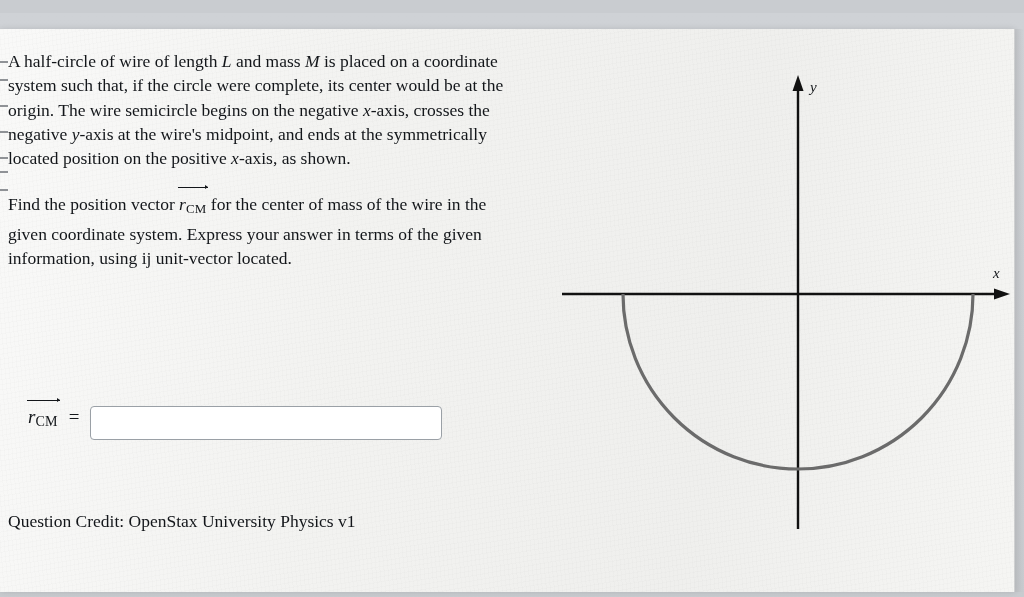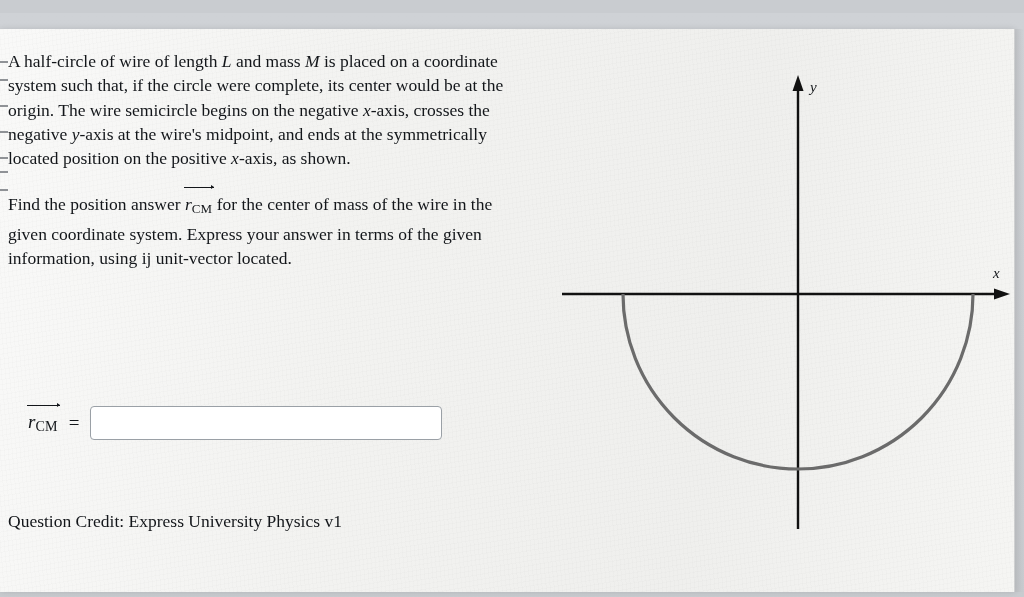--- a/index.html
+++ b/index.html
@@ -110,21 +110,21 @@
     vertical-align: -0.22em;
     font-style: normal;
     letter-spacing: 0.2px;
   }
 
   .answer-row {
     position: absolute;
     left: 28px;
     top: 393px;
     display: flex;
-    align-items: center;
+    align-items: flex-start;
     gap: 11px;
   }
   .answer-label {
     font-size: 19px;
     color: #13161a;
     white-space: nowrap;
   }
   .answer-eq {
     font-size: 19px;
     color: #13161a;
@@ -187,34 +187,34 @@
     <i style="top:136px;"></i>
   </div>
 
   <div class="text-col">
 
     <p class="para">
       <span>A half-circle of wire of length </span><span class="italic">L</span><span> and mass </span><span class="italic">M</span><span> is placed on a coordinate system such that, if the circle were complete, its center would be at the origin. The wire semicircle begins on the negative </span><span class="italic">x</span><span>-axis, crosses the negative </span><span class="italic">y</span><span>-axis at the wire's midpoint, and ends at the symmetrically located position on the positive </span><span class="italic">x</span><span>-axis, as shown.</span>
     </p>
 
     <p class="para second">
-      <span>Find the position answer </span><span class="vecr"><span>r</span><span class="sub">CM</span></span><span> for the center of mass of the wire in the given coordinate system. Express your answer in terms of the given information, using </span><span class="bold">ij</span><span> unit-vector located.</span>
+      <span>Find the position vector </span><span class="vecr"><span>r</span><span class="sub">CM</span></span><span> for the center of mass of the wire in the given coordinate system. Express your answer in terms of the given information, using </span><span class="bold">ij</span><span> unit-vector located.</span>
     </p>
 
   </div>
 
   <div class="answer-row">
     <span class="answer-label">
       <span class="vecr"><span>r</span><span class="sub">CM</span></span>
     </span>
     <span class="answer-eq">=</span>
     <input class="answer-input" type="text" placeholder="" style="">
   </div>
 
-  <div class="credit">Question Credit: Express University Physics v1</div>
+  <div class="credit">Question Credit: OpenStax University Physics v1</div>
 
   <div class="figure">
     <svg width="470" height="490" viewBox="0 0 470 490">
 
       <line x1="250" y1="36" x2="250" y2="476" stroke="#111111" stroke-width="2.4"></line>
       <polygon points="250,22 244.5,38 255.5,38" fill="#111111"></polygon>
 
       <line x1="14" y1="241" x2="448" y2="241" stroke="#111111" stroke-width="2.4"></line>
       <polygon points="462,241 446,235.5 446,246.5" fill="#111111"></polygon>
 

